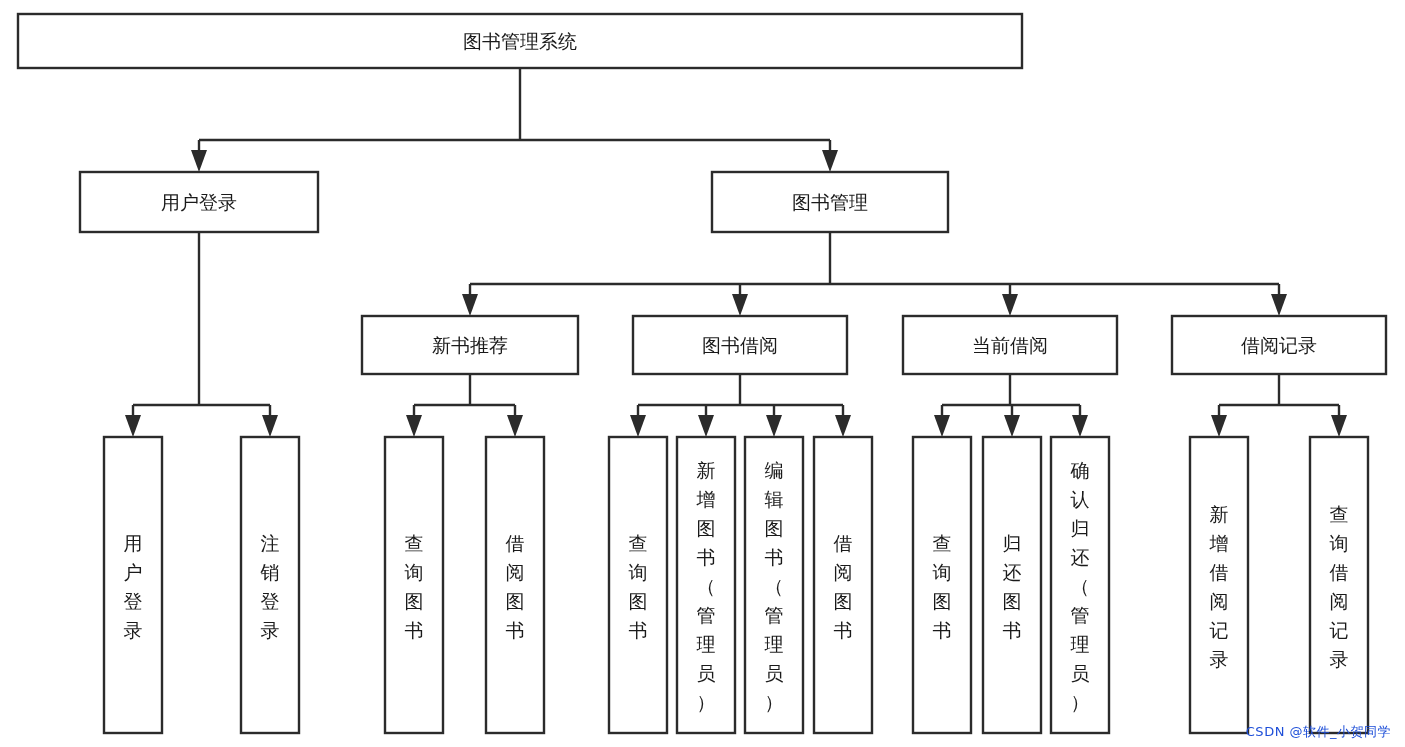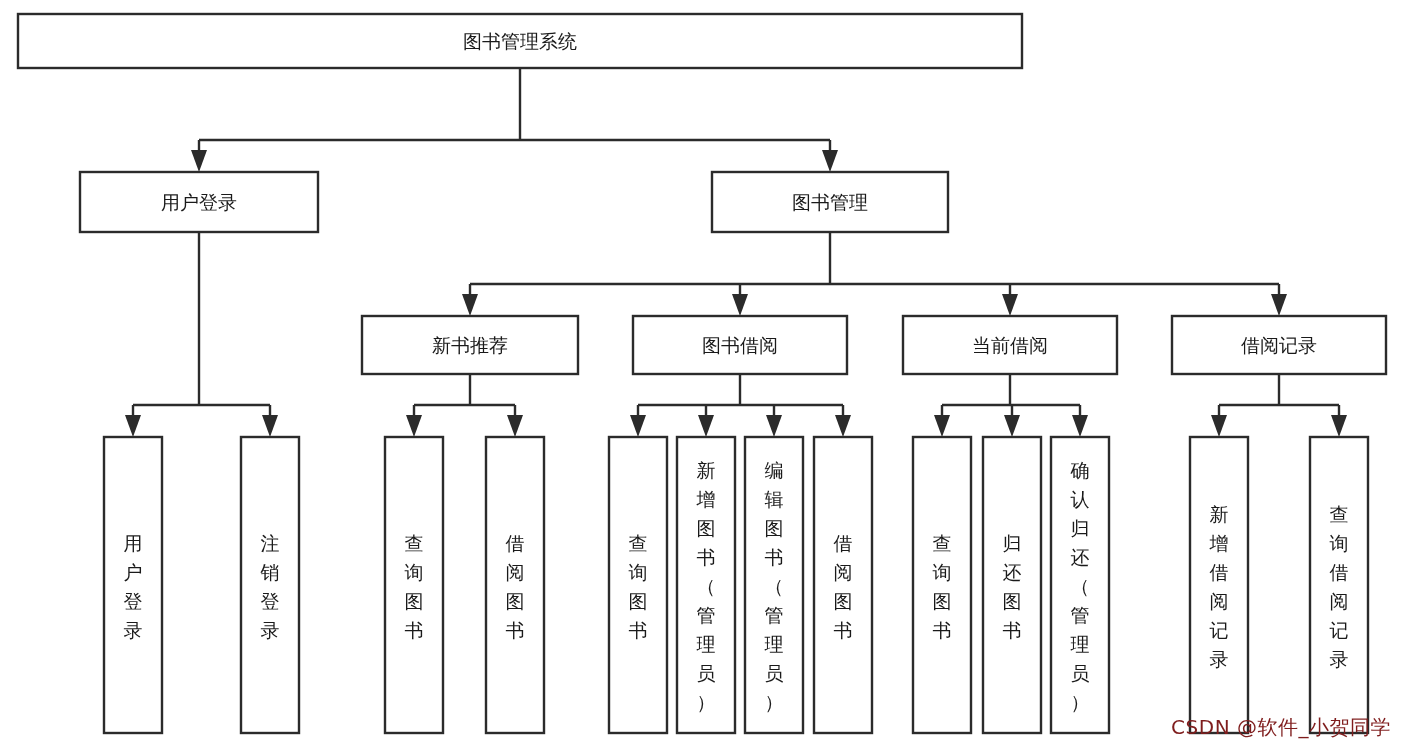--- a/index.html
+++ b/index.html
@@ -44,22 +44,22 @@
     stroke-linecap: butt;
   }
   .arrow-head {
     fill: #2b2b2b;
     stroke: none;
   }
   .watermark {
     position: absolute;
     right: 14px;
     bottom: 6px;
-    color: #7f1d1d;
-    font-size: 20px;
+    color: #1d4ed8;
+    font-size: 13px;
     font-family: "DejaVu Sans", "Liberation Sans", sans-serif;
     letter-spacing: 0.5px;
     white-space: nowrap;
     pointer-events: none;
   }
 </style>
 </head>
 <body>
 
 <svg id="diagram" viewBox="0 0 1405 747" xmlns="http://www.w3.org/2000/svg">

